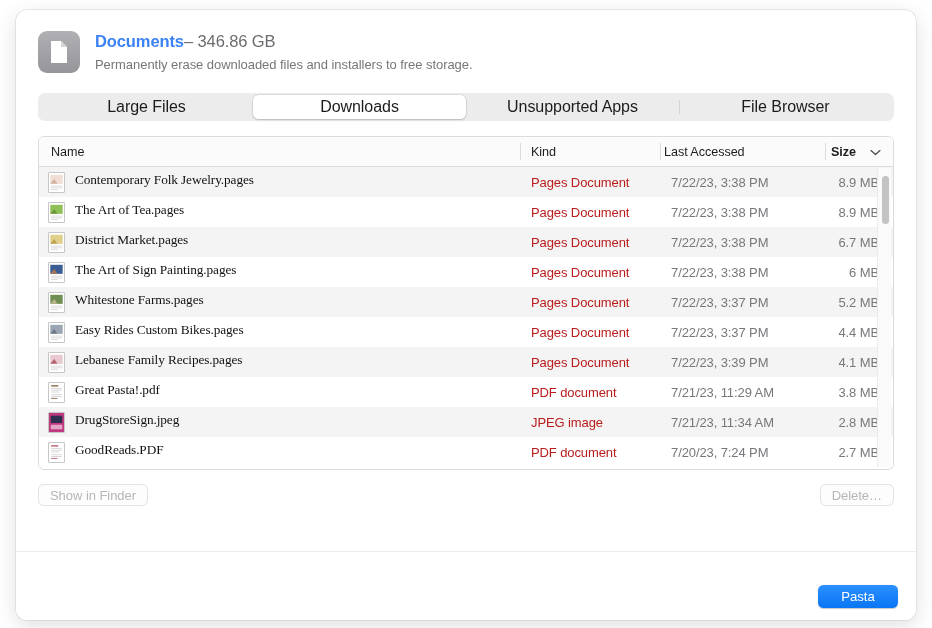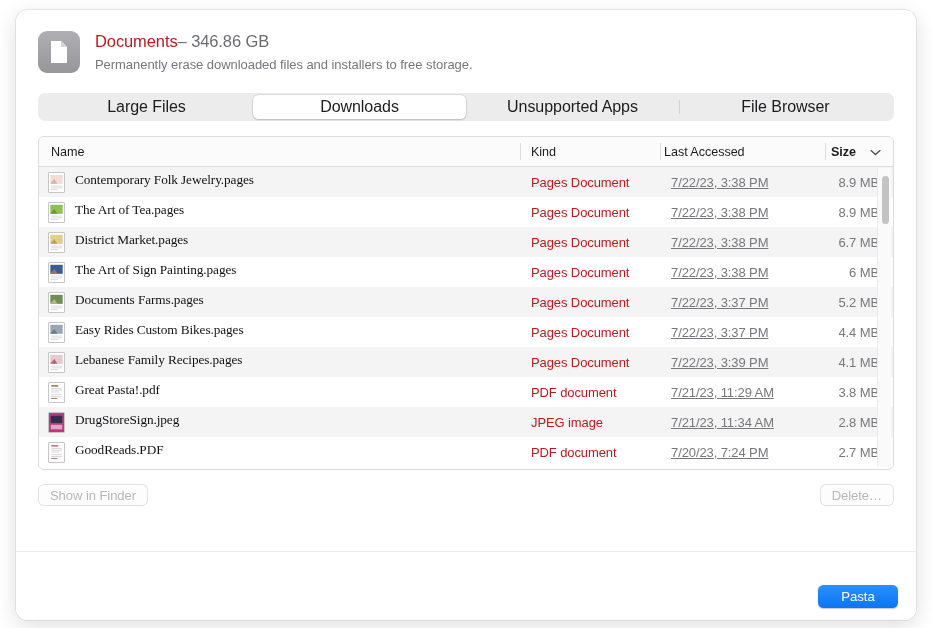--- a/index.html
+++ b/index.html
@@ -50,22 +50,22 @@
   .header-text { margin-left: 15px; padding-top: 1px; }
 
   .title-line {
     font-size: 16.5px;
     line-height: 21px;
     color: #6c6c70;
     letter-spacing: -0.1px;
     white-space: nowrap;
   }
   .title-line .strong {
-    font-weight: normal;
-    color: #b91c1c;
+    font-weight: bold;
+    color: #3b82f6;
   }
   .subtitle {
     margin-top: 4px;
     font-size: 13px;
     line-height: 17px;
     color: #77777b;
     letter-spacing: -0.05px;
     white-space: nowrap;
   }
 
@@ -191,21 +191,20 @@
     letter-spacing: -0.1px;
     white-space: nowrap;
   }
   .cell-date {
     width: 165px;
     padding-left: 11px;
     font-size: 13px;
     color: #78787c;
     letter-spacing: -0.1px;
     white-space: nowrap;
-    text-decoration: underline;
   }
   .cell-size {
     flex: 1;
     padding-right: 14px;
     text-align: right;
     font-size: 13px;
     color: #78787c;
     letter-spacing: -0.1px;
     white-space: nowrap;
   }
@@ -442,21 +441,21 @@
             <span class="thumb">
               <svg viewBox="0 0 17 21" preserveAspectRatio="none">
                 <rect width="17" height="21" fill="#ffffff"></rect>
                 <rect x="1.5" y="2" width="14" height="10" fill="#6f8f52"></rect>
                 <path d="M1.5 12 L6 6.5 L9.5 12 Z" fill="#d6c2a0" opacity="0.75"></path>
                 <rect x="2" y="14" width="13" height="0.9" fill="#d3d3d6"></rect>
                 <rect x="2" y="16" width="13" height="0.9" fill="#d3d3d6"></rect>
                 <rect x="2" y="18" width="8" height="0.9" fill="#d3d3d6"></rect>
               </svg>
             </span>
-            <span class="fname">Documents Farms.pages</span>
+            <span class="fname">Whitestone Farms.pages</span>
           </div>
           <div class="cell-kind">Pages Document</div>
           <div class="cell-date">7/22/23, 3:37 PM</div>
           <div class="cell-size">5.2 MB</div>
         </div>
         <div class="row even">
           <div class="cell-name">
             <span class="thumb">
               <svg viewBox="0 0 17 21" preserveAspectRatio="none">
                 <rect width="17" height="21" fill="#ffffff"></rect>

